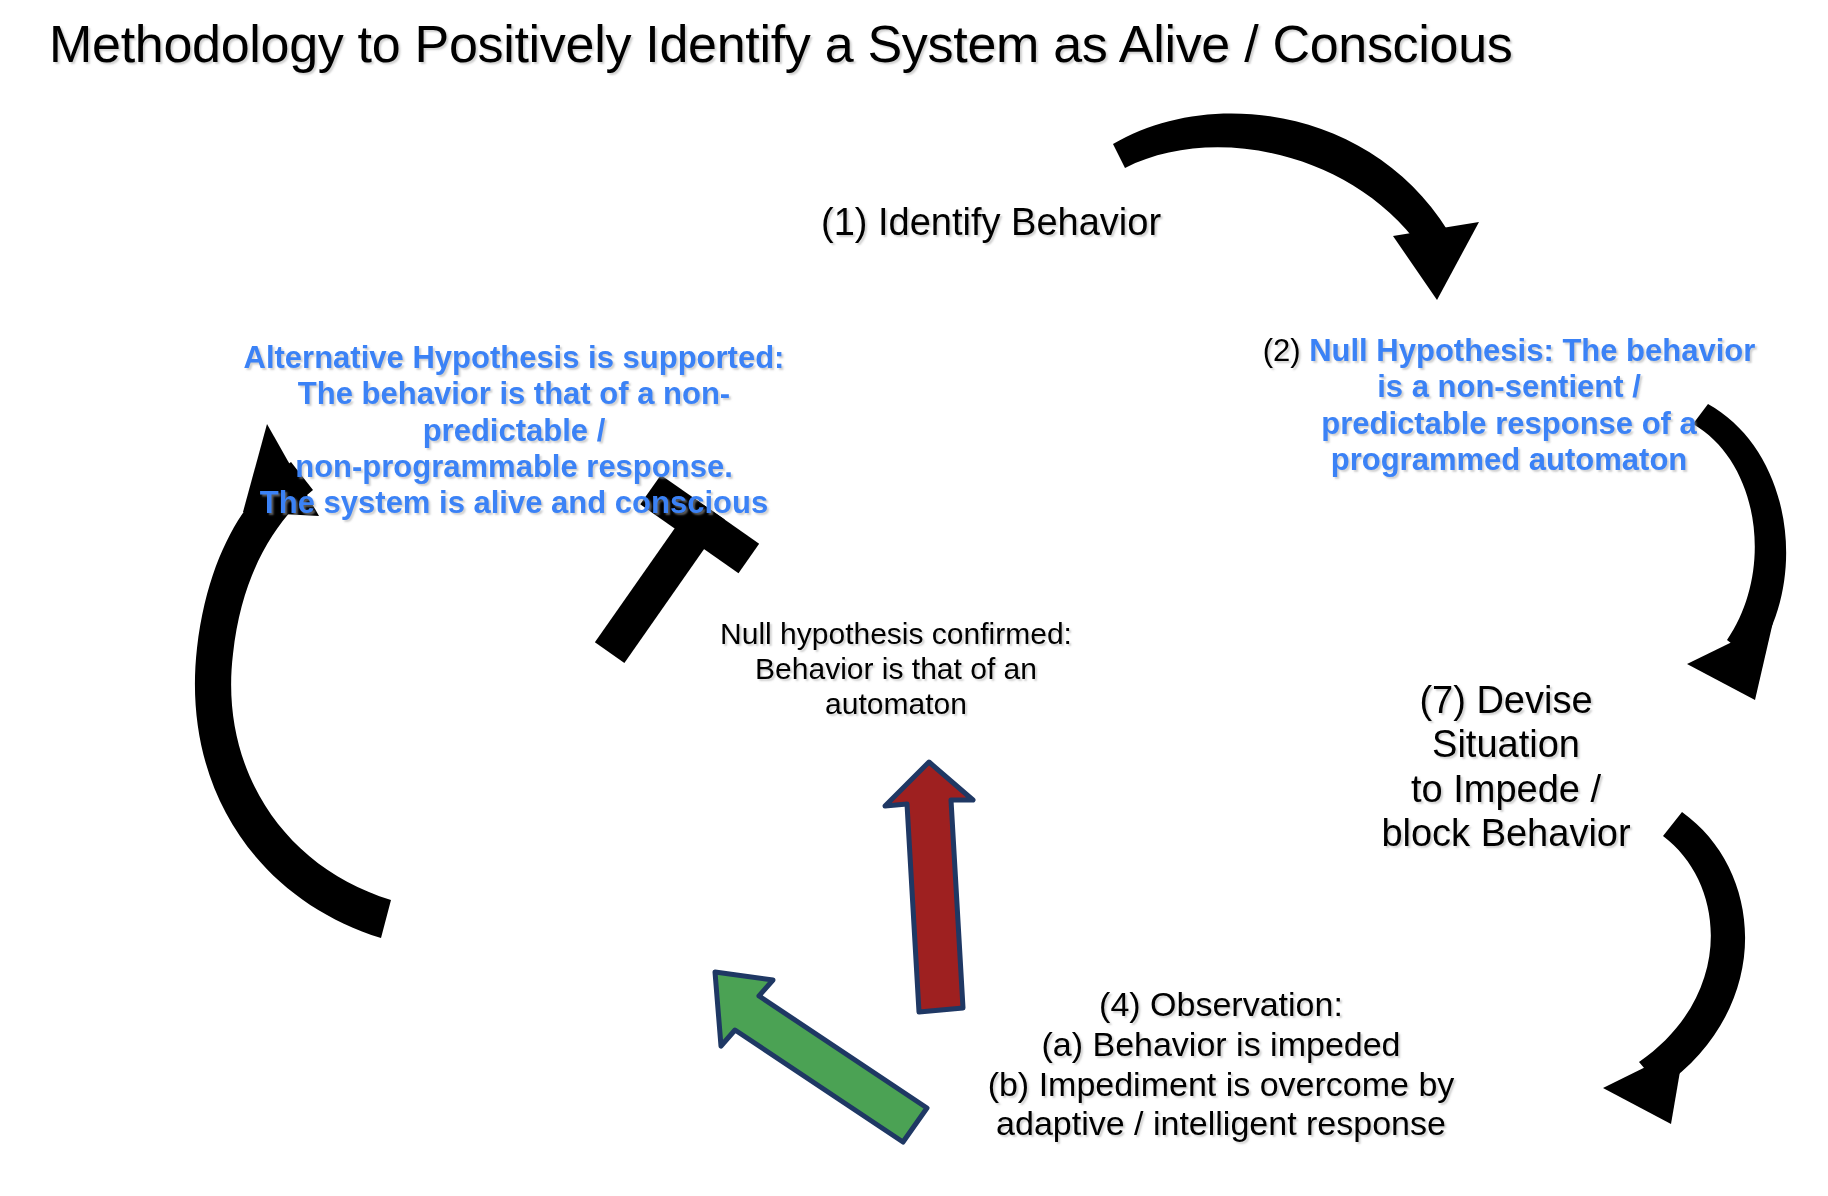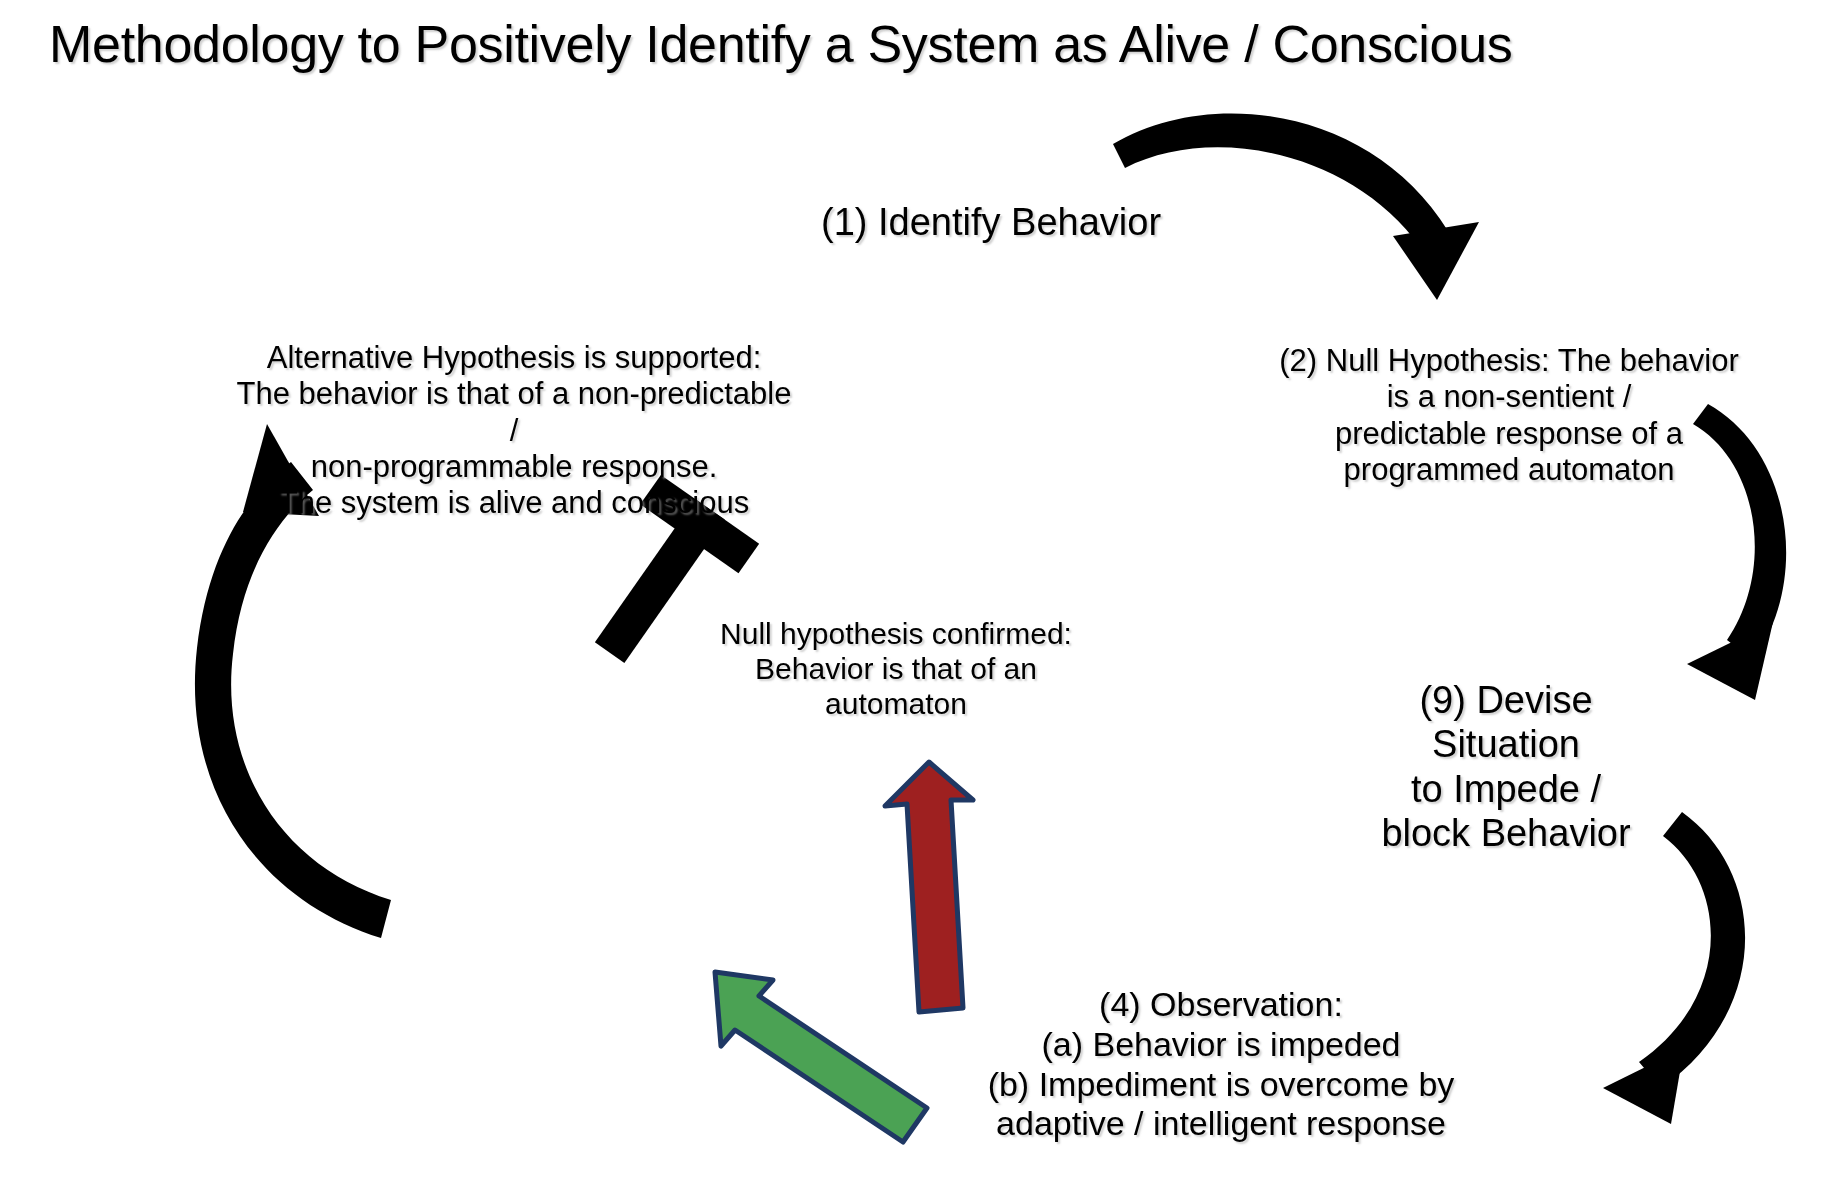--- a/index.html
+++ b/index.html
@@ -31,38 +31,38 @@
     text-shadow: 2px 2px 2px rgba(170,170,170,0.55);
   }
   #page-title {
     left: 28px;
     top: 14px;
     font-size: 52px;
     font-weight: 400;
     letter-spacing: -0.3px;
     white-space: nowrap;
   }
-  .blue { color: #000000; font-weight: normal; }
+  .blue { color: #3b82f6; font-weight: bold; }
 
   #alt-hypothesis-text {
     left: 208px;
     top: 340px;
     width: 570px;
     text-align: center;
     font-size: 31px;
   }
   #step1-label {
     left: 800px;
     top: 200px;
     font-size: 38px;
     white-space: nowrap;
   }
   #step2-block {
     left: 1228px;
-    top: 343px;
+    top: 333px;
     width: 520px;
     text-align: center;
     font-size: 31px;
   }
   #step2-number {
     font-weight: 400;
     color: #000000;
   }
   #step3-label {
     left: 1320px;
@@ -155,21 +155,21 @@
 non-programmable response.
 The system is alive and conscious</div>
 
   <div class="txt" id="step1-label">(1) Identify Behavior</div>
 
   <div class="txt" id="step2-block"><span id="step2-number">(2) </span><span class="blue">Null Hypothesis: The behavior
 is a non-sentient /
 predictable response of a
 programmed automaton</span></div>
 
-  <div class="txt" id="step3-label">(9) Devise Situation
+  <div class="txt" id="step3-label">(7) Devise Situation
 to Impede /
 block Behavior</div>
 
   <div class="txt" id="step4-block">(4) Observation:
 (a) Behavior is impeded
 (b) Impediment is overcome by
 adaptive / intelligent response</div>
 
 
   <div class="txt" id="null-confirmed-text">Null hypothesis confirmed:

